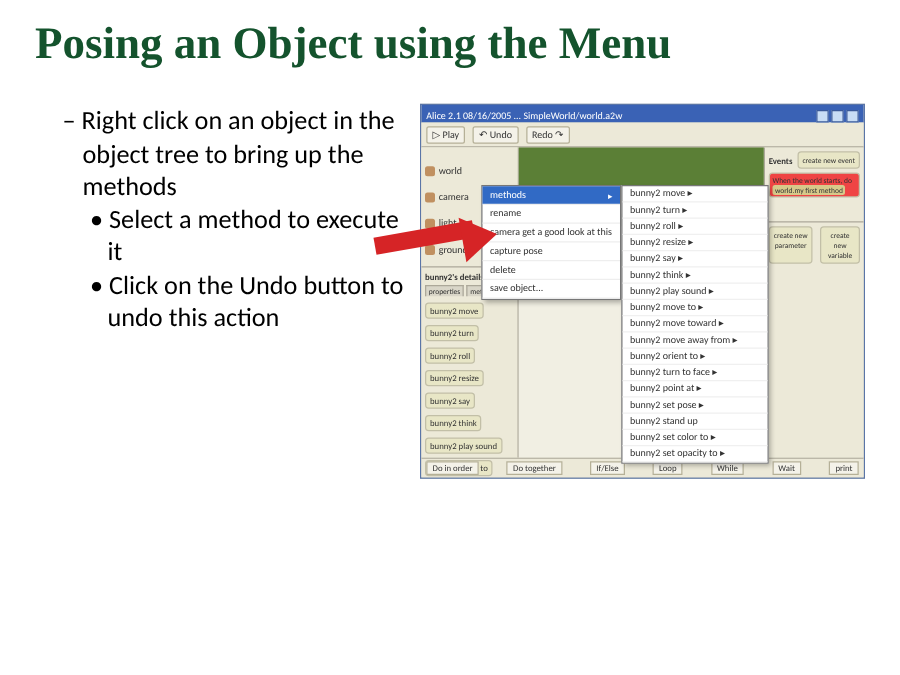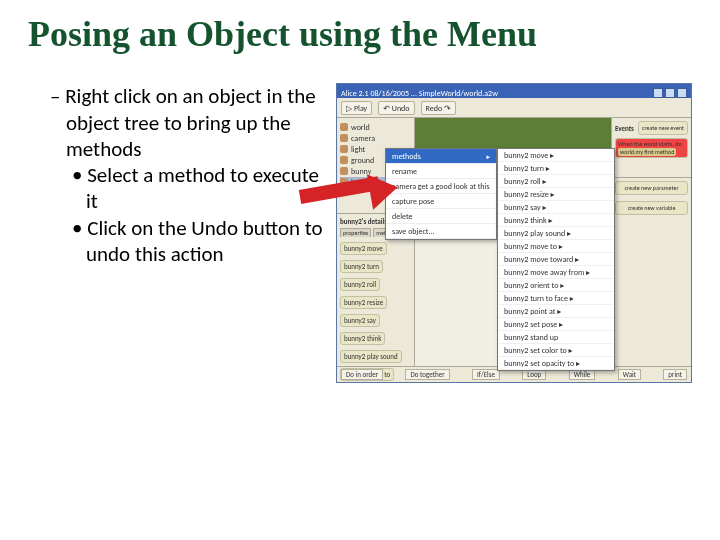--- a/index.html
+++ b/index.html
@@ -17,21 +17,21 @@
   .titlebar { height: 14px; background: linear-gradient(#3a62b5,#3a62b5); display:flex; align-items:flex-end; padding:0 4px; color:#fff; }
   .titlebar .wbtn { width:10px; height:10px; background:#c8ddf5; border:1px solid #3a5a9a; margin-left:2px; }
   .toolbar { height: 20px; background:#ece9d8; border-bottom:1px solid #aca899; display:flex; align-items:center; gap:6px; padding:0 4px; }
   .btn { border:1px solid #b5b097; background:#f4f2e9; padding:1px 4px; border-radius:2px; }
   .main { display:flex; height: calc(100% - 34px - 16px); }
   .statusbar { height:16px; background:#ece9d8; border-top:1px solid #aca899; display:flex; align-items:center; gap:3px; padding:0 4px;justify-content:space-between;}
   .statusbar .sseg { background:#f4f2e9; border:1px solid #b5b097; padding:0 4px; font-size:7px; }
 
   .leftcol { width: 78px; background:#ece9d8; border-right:1px solid #aca899; display:flex; flex-direction:column; }
   .tree { flex:0 0 96px; border-bottom:1px solid #aca899; padding:3px; background:#ece9d8; overflow:hidden;}
-  .treeitem { display:flex; align-items:center; gap:3px; margin:1px 0; }
+  .treeitem { display:flex; align-items:center; gap:3px; margin:11px 0; }
   .treeitem .ticon { width:8px; height:8px; background:#c09060; border-radius:2px; }
   .treeitem.sel { background:#aab6d3; }
   .details { flex:1; padding:3px; display:flex; flex-direction:column; gap:2px; }
   .tabrow { display:flex; gap:2px; }
   .tab { background:#d9d6c8; border:1px solid #aca899; border-bottom:none; padding:0 2px; font-size:6px; }
   .chip { background:#e8e6c6; border:1px solid #c2bfa7; border-radius:3px; padding:1px 3px; margin-top:3px; font-size:7px; display:inline-block;}
 
   .centercol { flex:1; display:flex; flex-direction:column; position:relative; }
   .viewport { height: 96px; background: linear-gradient(#5b7f36,#5b7f36 55%, #3f652a 55%, #3f652a); border-bottom:1px solid #aca899; position:relative; }
   .bunny { position:absolute; bottom:10px; width:24px; height:34px; }
@@ -41,21 +41,21 @@
   .editor { flex:1; background:#f1efe3; border-top:1px solid #aca899; position:relative; padding:4px 6px; }
   .etab { position:absolute; top:-1px; left:6px; background:#e8e5d1; border:1px solid #aca899; border-bottom:none; padding:1px 6px; font-size:7px;}
   .mlist { display:flex; flex-direction:column; gap:3px; margin-top:12px; margin-left:6px;}
   .mline { font-size:7px; color:#41414d;}
 
   .rightcol { width: 80px; background:#ece9d8; border-left:1px solid #aca899; display:flex; flex-direction:column;}
   .events { flex:0 0 60px; border-bottom:1px solid #aca899; padding:3px;}
   .events .lbl { font-size:7px; font-weight:bold; }
   .ev { background:#ef4444; border:1px solid #c2bfa7; border-radius:3px; padding:1px 2px; margin-top:3px; font-size:6px;}
   .ev .hl { background:#d7c98a; border-radius:2px; padding:0 2px;}
-  .params { padding:3px; display:flex; flex-direction:column; gap:6px;}
+  .params { padding:3px; display:flex; flex-direction:row; gap:6px;}
   .pbtn { background:#e8e6c6; border:1px solid #c2bfa7; border-radius:3px; padding:2px 3px; font-size:6px; text-align:center;}
 
   
   .popup { position:absolute; top:64px; left:48px; background:#fff; border:1px solid #777; width:112px; box-shadow:2px 2px 4px rgba(0,0,0,.3); z-index:5;}
   .popup .pi { padding:2px 6px; font-size:8px; border-bottom:1px solid #eee; display:flex; justify-content:space-between; align-items:center;}
   .popup .pi.hl { background:#316ac5; color:#fff; }
   .popup .arw { font-size:7px; }
   .submenu { position:absolute; top:64px; left:160px; background:#fff; border:1px solid #777; width:118px; box-shadow:2px 2px 4px rgba(0,0,0,.3); z-index:6;}
   .submenu .pi { padding:1px 6px; font-size:8px; border-bottom:1px solid #f0f0f0;}
 

